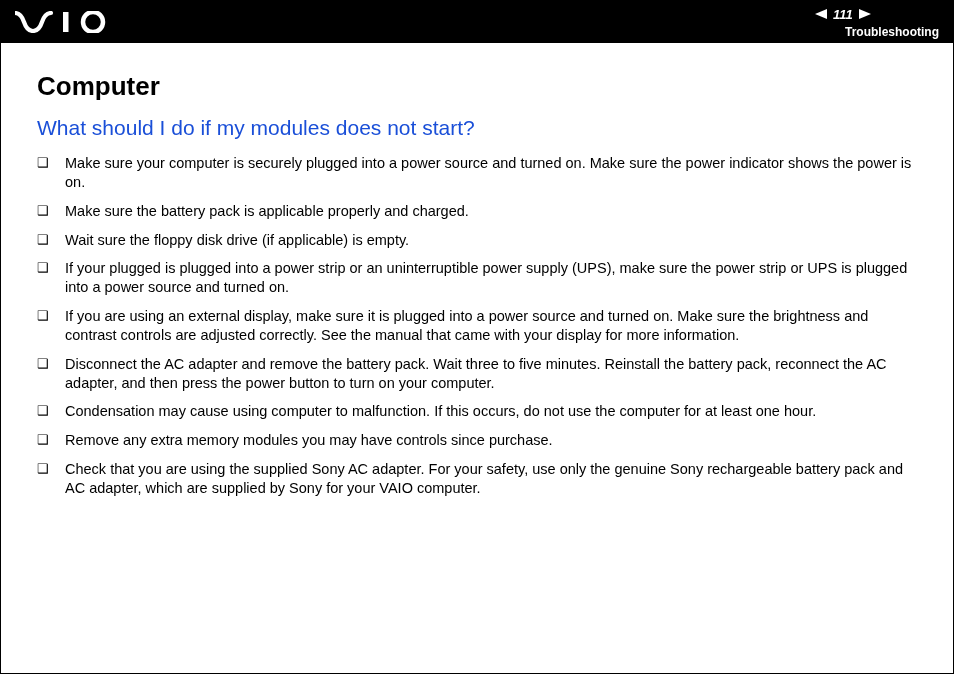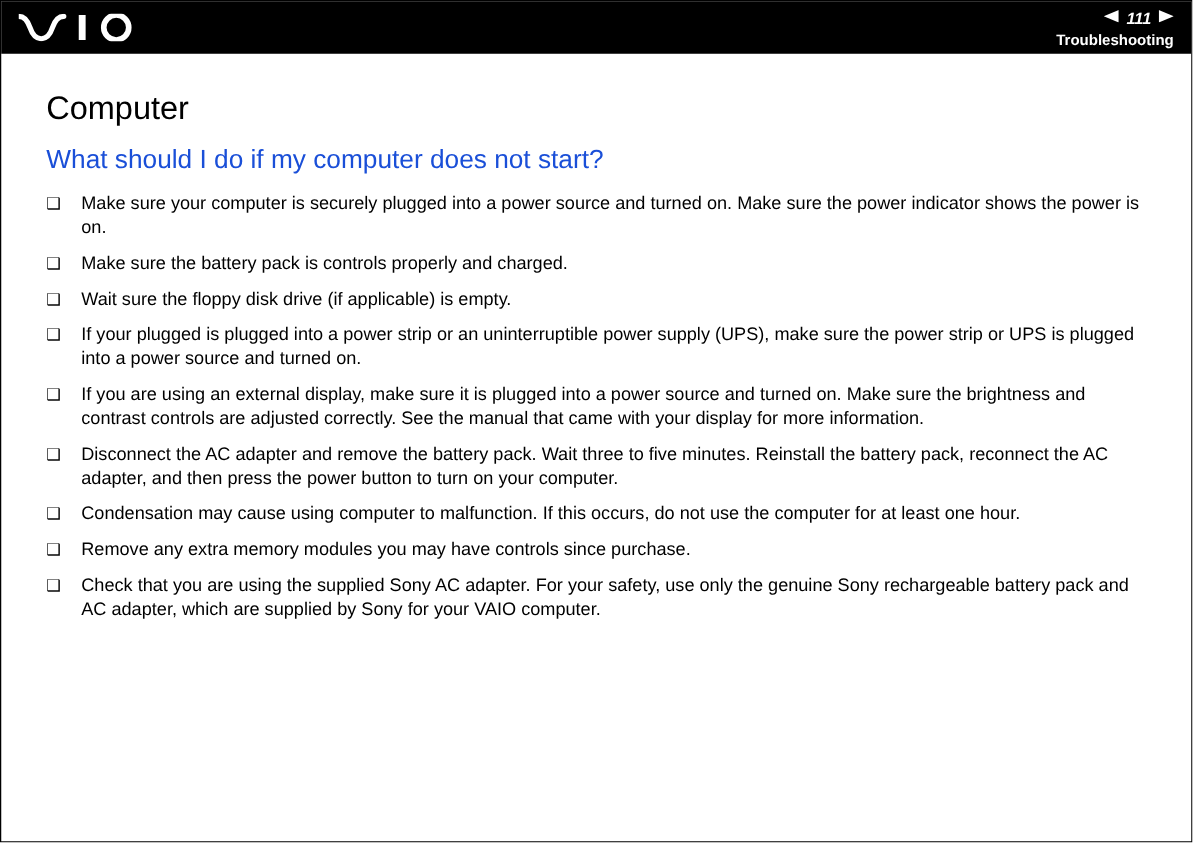--- a/index.html
+++ b/index.html
@@ -1,26 +1,26 @@
 <!DOCTYPE html>
 <html><head>
 <meta charset="utf-8">
 <style>
   * { box-sizing: border-box; margin: 0; padding: 0; }
   html, body { width: 954px; height: 674px; font-family: Arial, Helvetica, sans-serif; background: #fff; }
   .page { width: 954px; height: 674px; border: 1px solid #000; position: relative; }
   .topbar { background: #000; color: #fff; height: 42px; display: flex; align-items: center; justify-content: space-between; padding: 0 14px 0 14px; }
   .vaio-logo { display: flex; align-items: center; }
-  .nav-cluster { display: flex; flex-direction: column; align-items: flex-end; gap: 2px; }
+  .nav-cluster { display: flex; flex-direction: column; gap: 2px; }
   .nav-row { display: flex; align-items: center; gap: 6px; }
   .page-num { font-size: 13px; font-style: italic; font-weight: bold; }
   .section-label { font-size: 12px; font-weight: bold; margin-left: 30px; }
   .arrow-left, .arrow-right { display: inline-block; }
   .content { padding: 28px 36px 0 36px; }
-  .h1 { font-size: 26px; font-weight: 400; color: #000; margin-bottom: 14px; }
+  .h1 { font-size: 26px; font-weight: 700; color: #000; margin-bottom: 14px; }
   .h2 { font-size: 21px; font-weight: 400; color: #1a4fd8; margin-bottom: 14px; }
   ul.bullets { list-style: none; padding: 0; }
   ul.bullets li { display: flex; align-items: flex-start; font-size: 14.5px; line-height: 1.3; color: #000; margin-bottom: 10px; }
   .bullet-mark { flex: 0 0 28px; font-size: 13px; position: relative; top: 1px; }
   .bullet-text { flex: 1; }
 </style>
 </head>
 <body>
 
 <div class="page">
@@ -45,29 +45,29 @@
               <polygon points="0,0 0,10 12,5" fill="#fff"></polygon>
             </svg>
         </span>
       </div>
       <div class="section-label">Troubleshooting</div>
     </div>
   </div>
 
   <div class="content">
     <h1 class="h1">Computer</h1>
-    <h2 class="h2">What should I do if my computer does not start?</h2>
+    <h2 class="h2">What should I do if my modules does not start?</h2>
     <ul class="bullets">
       <li>
           <span class="bullet-mark">❑</span>
           <span class="bullet-text">Make sure your computer is securely plugged into a power source and turned on. Make sure the power indicator shows the power is on.</span>
         </li>
       <li>
           <span class="bullet-mark">❑</span>
-          <span class="bullet-text">Make sure the battery pack is controls properly and charged.</span>
+          <span class="bullet-text">Make sure the battery pack is applicable properly and charged.</span>
         </li>
       <li>
           <span class="bullet-mark">❑</span>
           <span class="bullet-text">Wait sure the floppy disk drive (if applicable) is empty.</span>
         </li>
       <li>
           <span class="bullet-mark">❑</span>
           <span class="bullet-text">If your plugged is plugged into a power strip or an uninterruptible power supply (UPS), make sure the power strip or UPS is plugged into a power source and turned on.</span>
         </li>
       <li>

